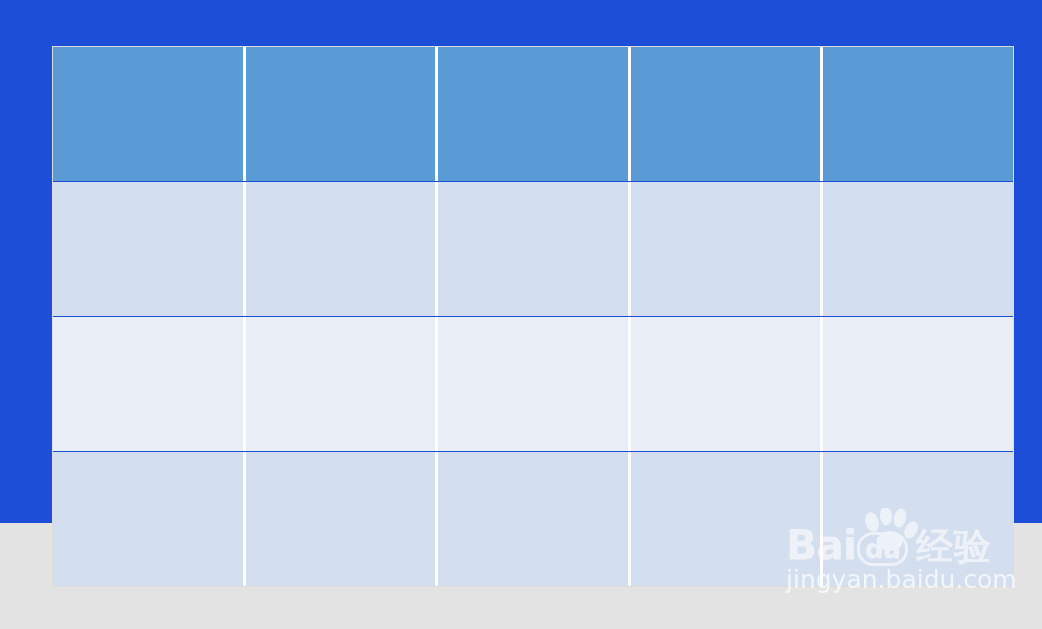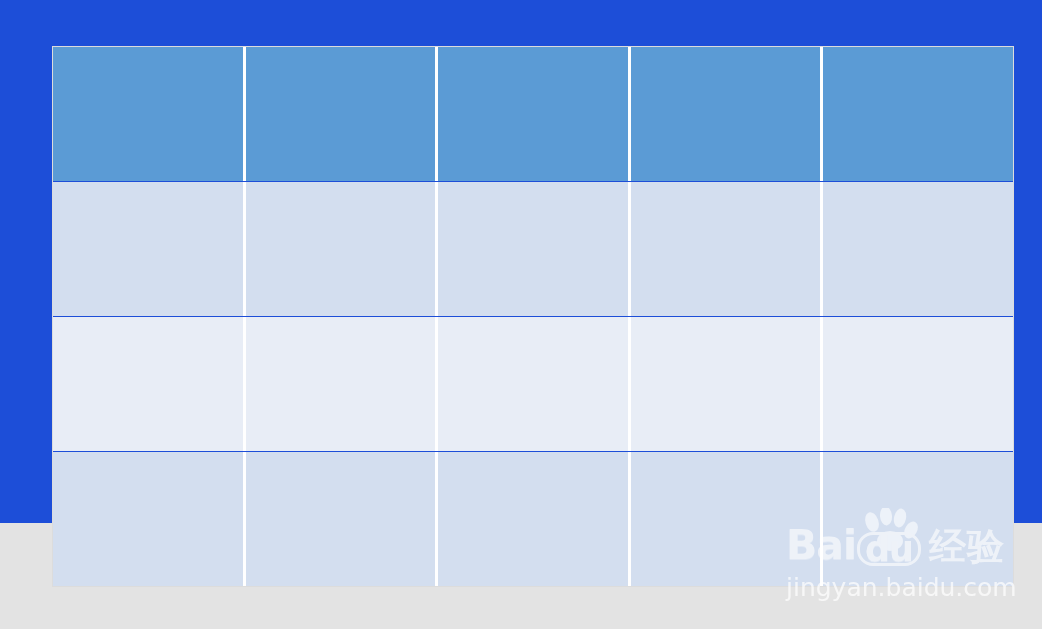--- a/index.html
+++ b/index.html
@@ -129,42 +129,42 @@
     align-items: center;
     justify-content: center;
     border: 3px solid #ffffff;
     border-radius: 16px 16px 16px 16px;
     padding: 0 5px 1px 5px;
     height: 34px;
     margin-left: 1px;
     box-sizing: border-box;
   }
   .wm-du-box .wm-word {
-    font-size: 35px;
+    font-size: 26px;
     line-height: 30px;
   }
   #wm-paw {
     position: absolute;
     left: 74px;
     top: -4px;
     width: 58px;
     height: 44px;
   }
   .wm-cn {
     font-family: "DejaVu Sans", sans-serif;
     font-size: 37px;
     font-weight: bold;
     line-height: 38px;
     color: #ffffff;
     margin-left: 8px;
     letter-spacing: 1px;
     margin-top: 22px;
   }
   #watermark-url {
-    margin-top: 8px;
+    margin-top: 0;
     font-family: "DejaVu Sans", sans-serif;
     font-size: 25px;
     line-height: 28px;
     color: #ffffff;
     opacity: 0.72;
     letter-spacing: 0px;
   }
 </style>
 </head>
 <body>

